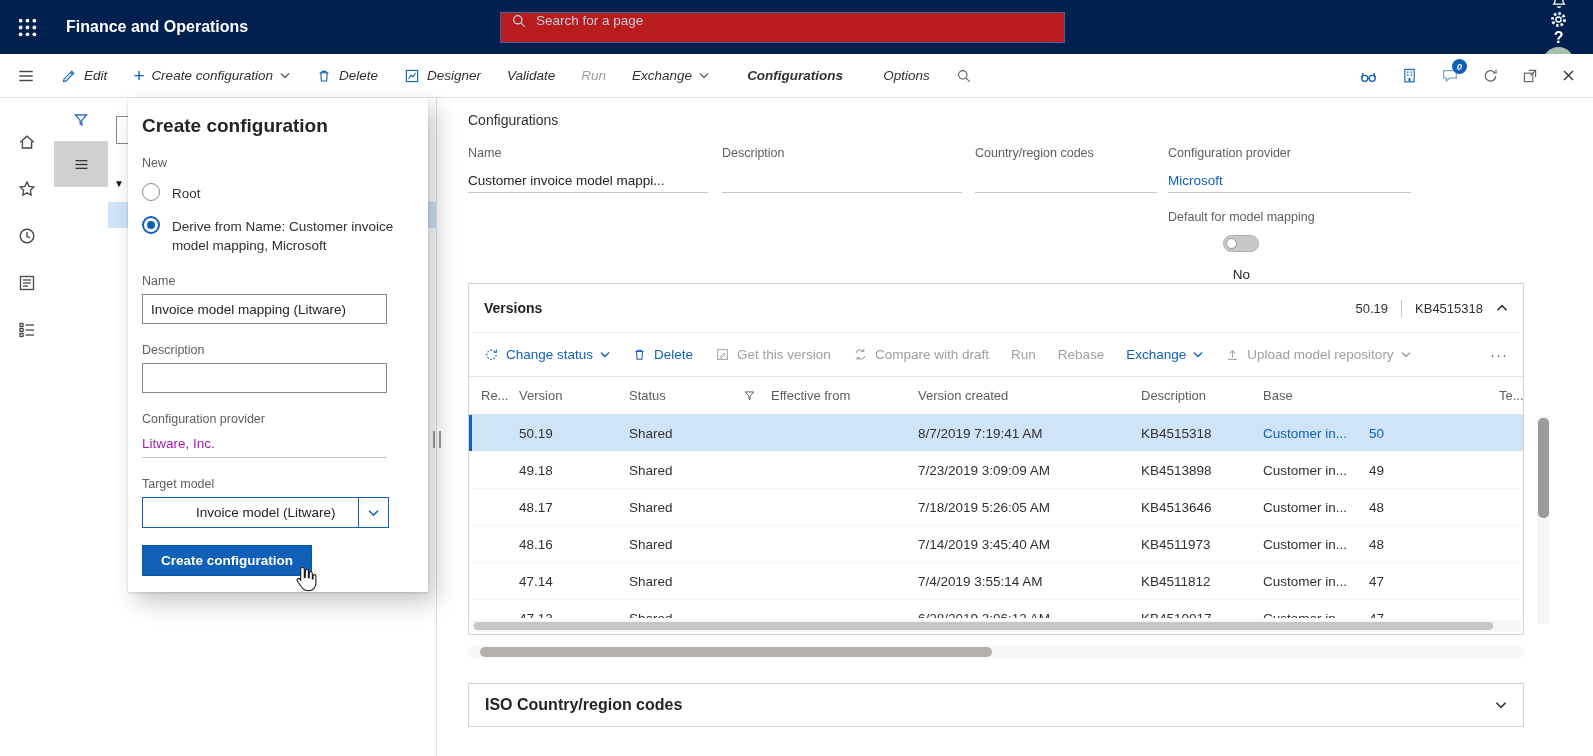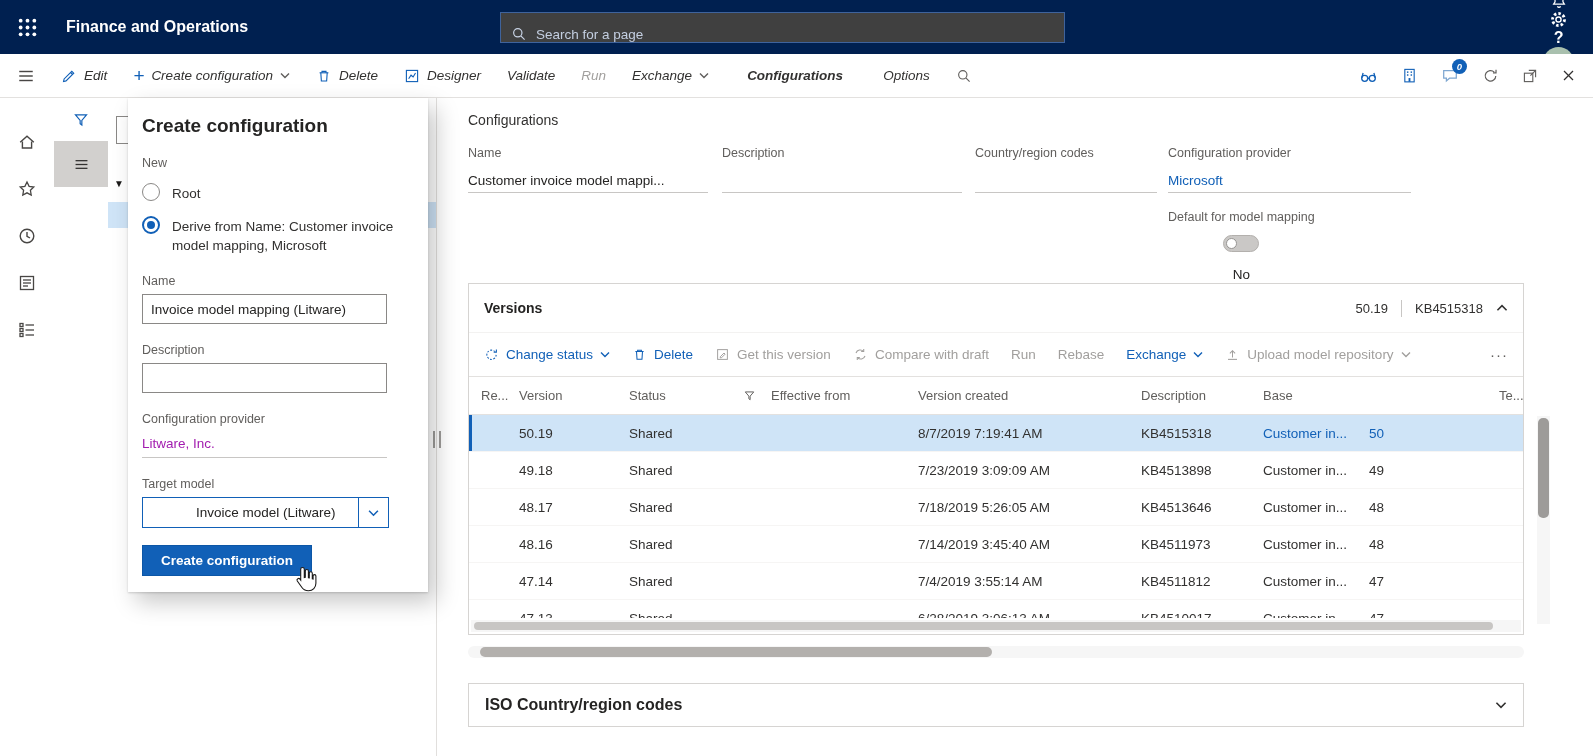--- a/index.html
+++ b/index.html
@@ -5,21 +5,21 @@
   * { box-sizing: border-box; margin: 0; padding: 0; }
   html,body { background:#fff; }
   body { font-family:"Liberation Sans", sans-serif; }
   svg { display:block; }
   .stage { position:relative; width:1593px; height:756px; overflow:hidden; background:#fff; }
 
   
   .topbar { position:absolute; left:0; top:0; right:0; height:54px; background:#002050; color:#fff; display:flex; align-items:center; }
   .tb-waffle { width:54px; height:54px; display:flex; align-items:center; justify-content:center; cursor:pointer; }
   .tb-title { font-size:16px; font-weight:700; margin-left:12px; white-space:nowrap; }
-  .tb-search { position:absolute; left:500px; top:12px; width:565px; height:31px; background:#404040; border:1px solid #3f639c; display:flex; align-items:flex-end; padding:0 10px; gap:9px; color:#c9d4e6; }
+  .tb-search { position:absolute; left:500px; top:12px; width:565px; height:31px; background:#b91c1c; border:1px solid #3f639c; display:flex; align-items:flex-start; padding:0 10px; gap:9px; color:#c9d4e6; }
   .tb-search input { background:transparent; border:0; outline:none; color:#d6deeb; font-size:13.5px; width:100%; font-family:inherit; }
   .tb-search input::placeholder { color:#c3cee0; }
   .tb-right { margin-left:auto; display:flex; align-items:center; padding-right:16px;flex-direction:column; }
   .tb-right > * { margin-left:27px; }
   .tb-company { font-size:13px; font-weight:700; cursor:pointer; }
   .tb-ic { color:#fff; cursor:pointer; }
   .tb-help { font-size:16px; font-weight:700; cursor:pointer; }
   .tb-avatar { width:31px; height:31px; border-radius:50%; background:#a9c0ae; color:#000000; font-size:11px; font-weight:400; display:flex; align-items:center; justify-content:center; cursor:pointer; }
 
   

